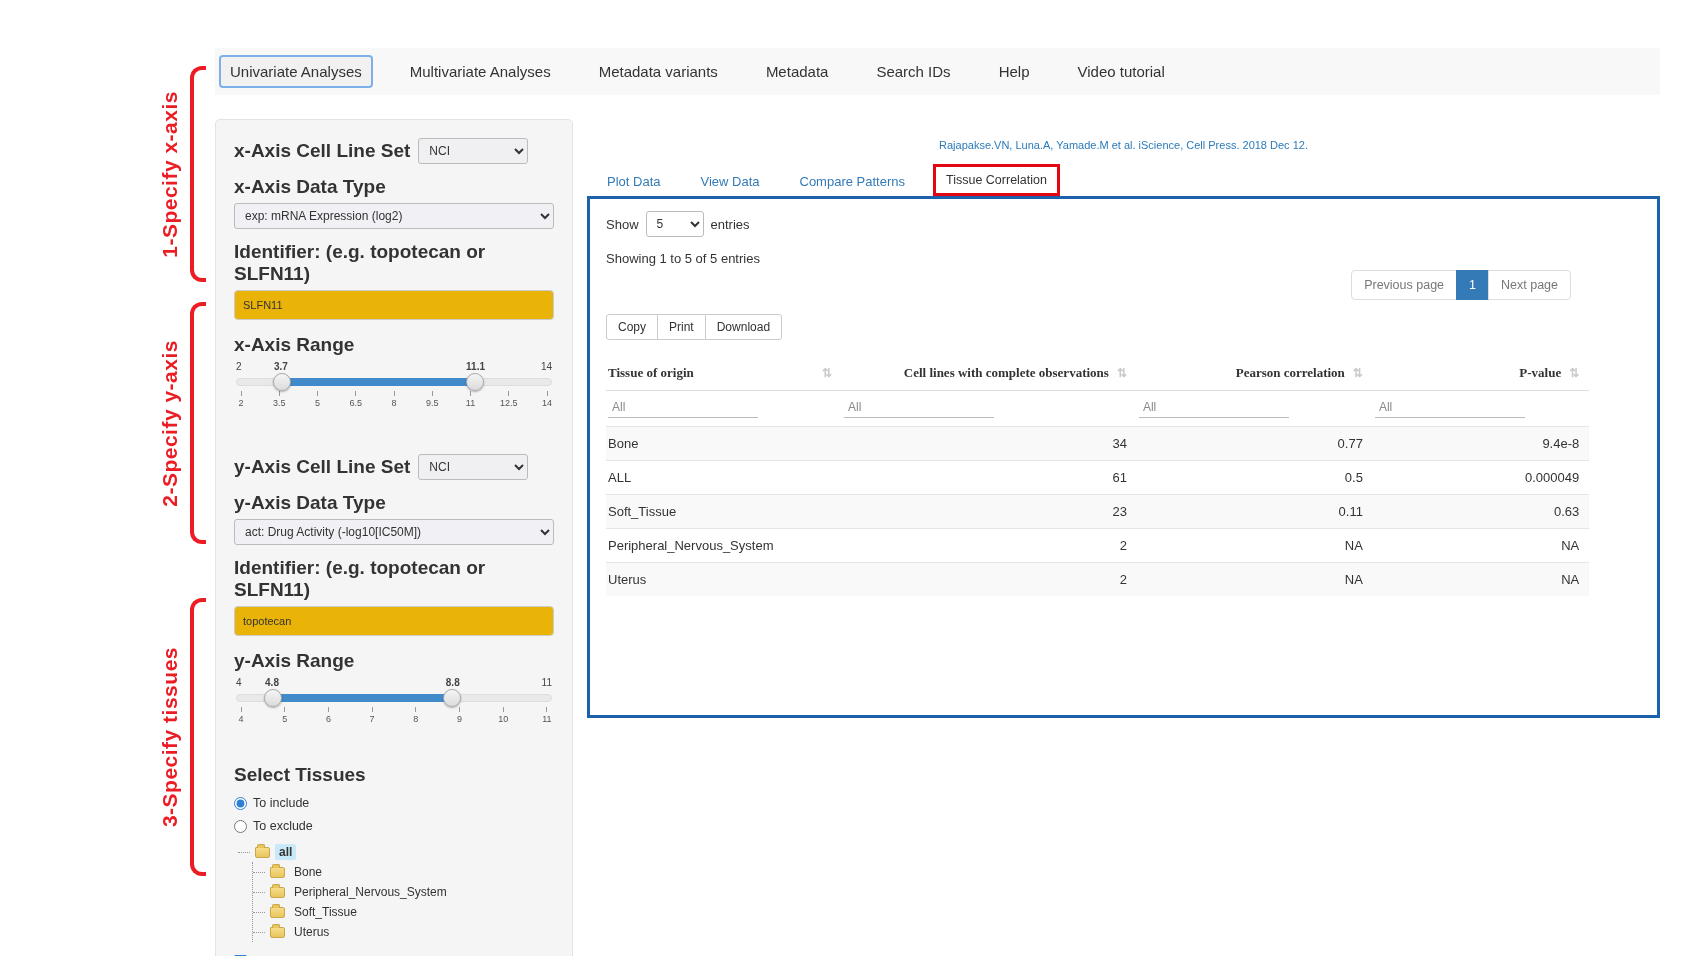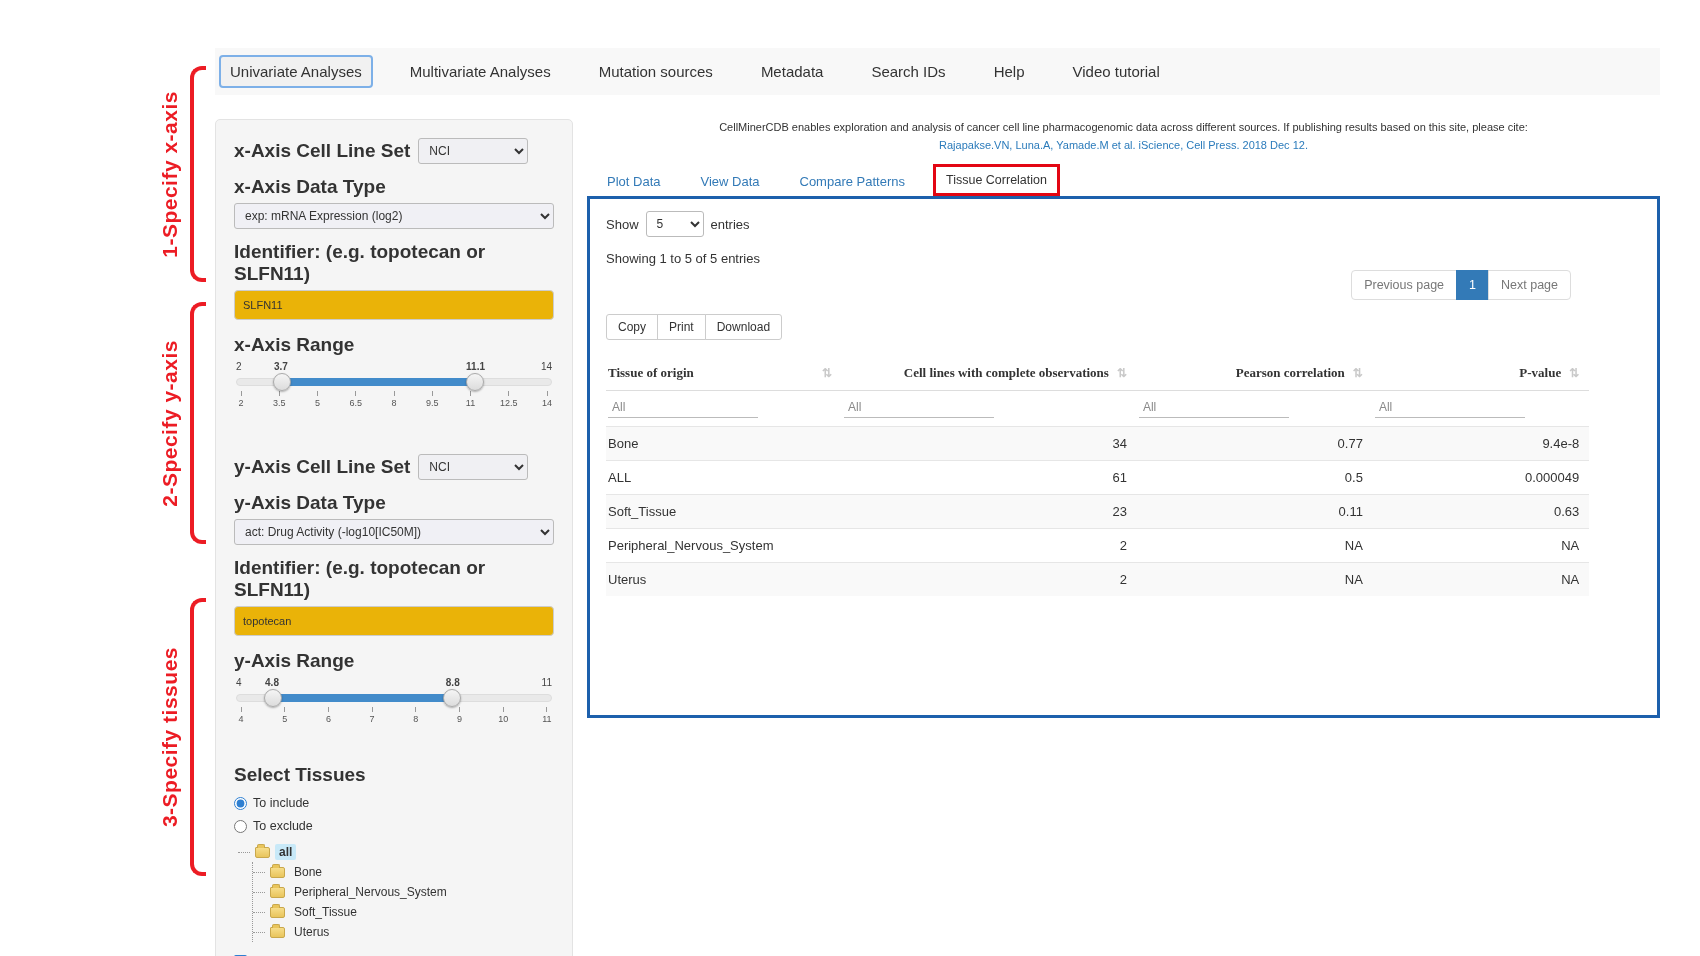--- a/index.html
+++ b/index.html
@@ -118,21 +118,21 @@
 <div class="bracket-group" style="top:598px; height:278px;">
   <span class="bracket-label">3-Specify tissues</span>
   <span class="bracket"></span>
 </div>
 
 <div class="content">
 
   <nav class="top-nav">
     <span class="nav-tab active">Univariate Analyses</span>
     <span class="nav-tab">Multivariate Analyses</span>
-    <span class="nav-tab">Mutation sources</span>
+    <span class="nav-tab">Metadata variants</span>
     <span class="nav-tab">Metadata</span>
     <span class="nav-tab">Search IDs</span>
     <span class="nav-tab">Help</span>
     <span class="nav-tab">Video tutorial</span>
   </nav>
 
   <div class="body-row">
 
     <aside class="sidebar">
 
@@ -327,21 +327,21 @@
           <span class="folder-icon"></span>
           <span class="node-label hl">no_selection</span>
         </div>
       </div>
 
     </aside>
 
     <main class="main">
 
       <div class="citation">
-        <span>CellMinerCDB enables exploration and analysis of cancer cell line pharmacogenomic data across different sources. If publishing results based on this site, please cite:</span><br>
+        <br>
         <a href="#">Rajapakse.VN, Luna.A, Yamade.M et al. iScience, Cell Press. 2018 Dec 12.</a>
       </div>
 
       <div class="subtabs">
         <span class="subtab">Plot Data</span>
         <span class="subtab">View Data</span>
         <span class="subtab">Compare Patterns</span>
         <span class="subtab active">Tissue Correlation</span>
       </div>
 

